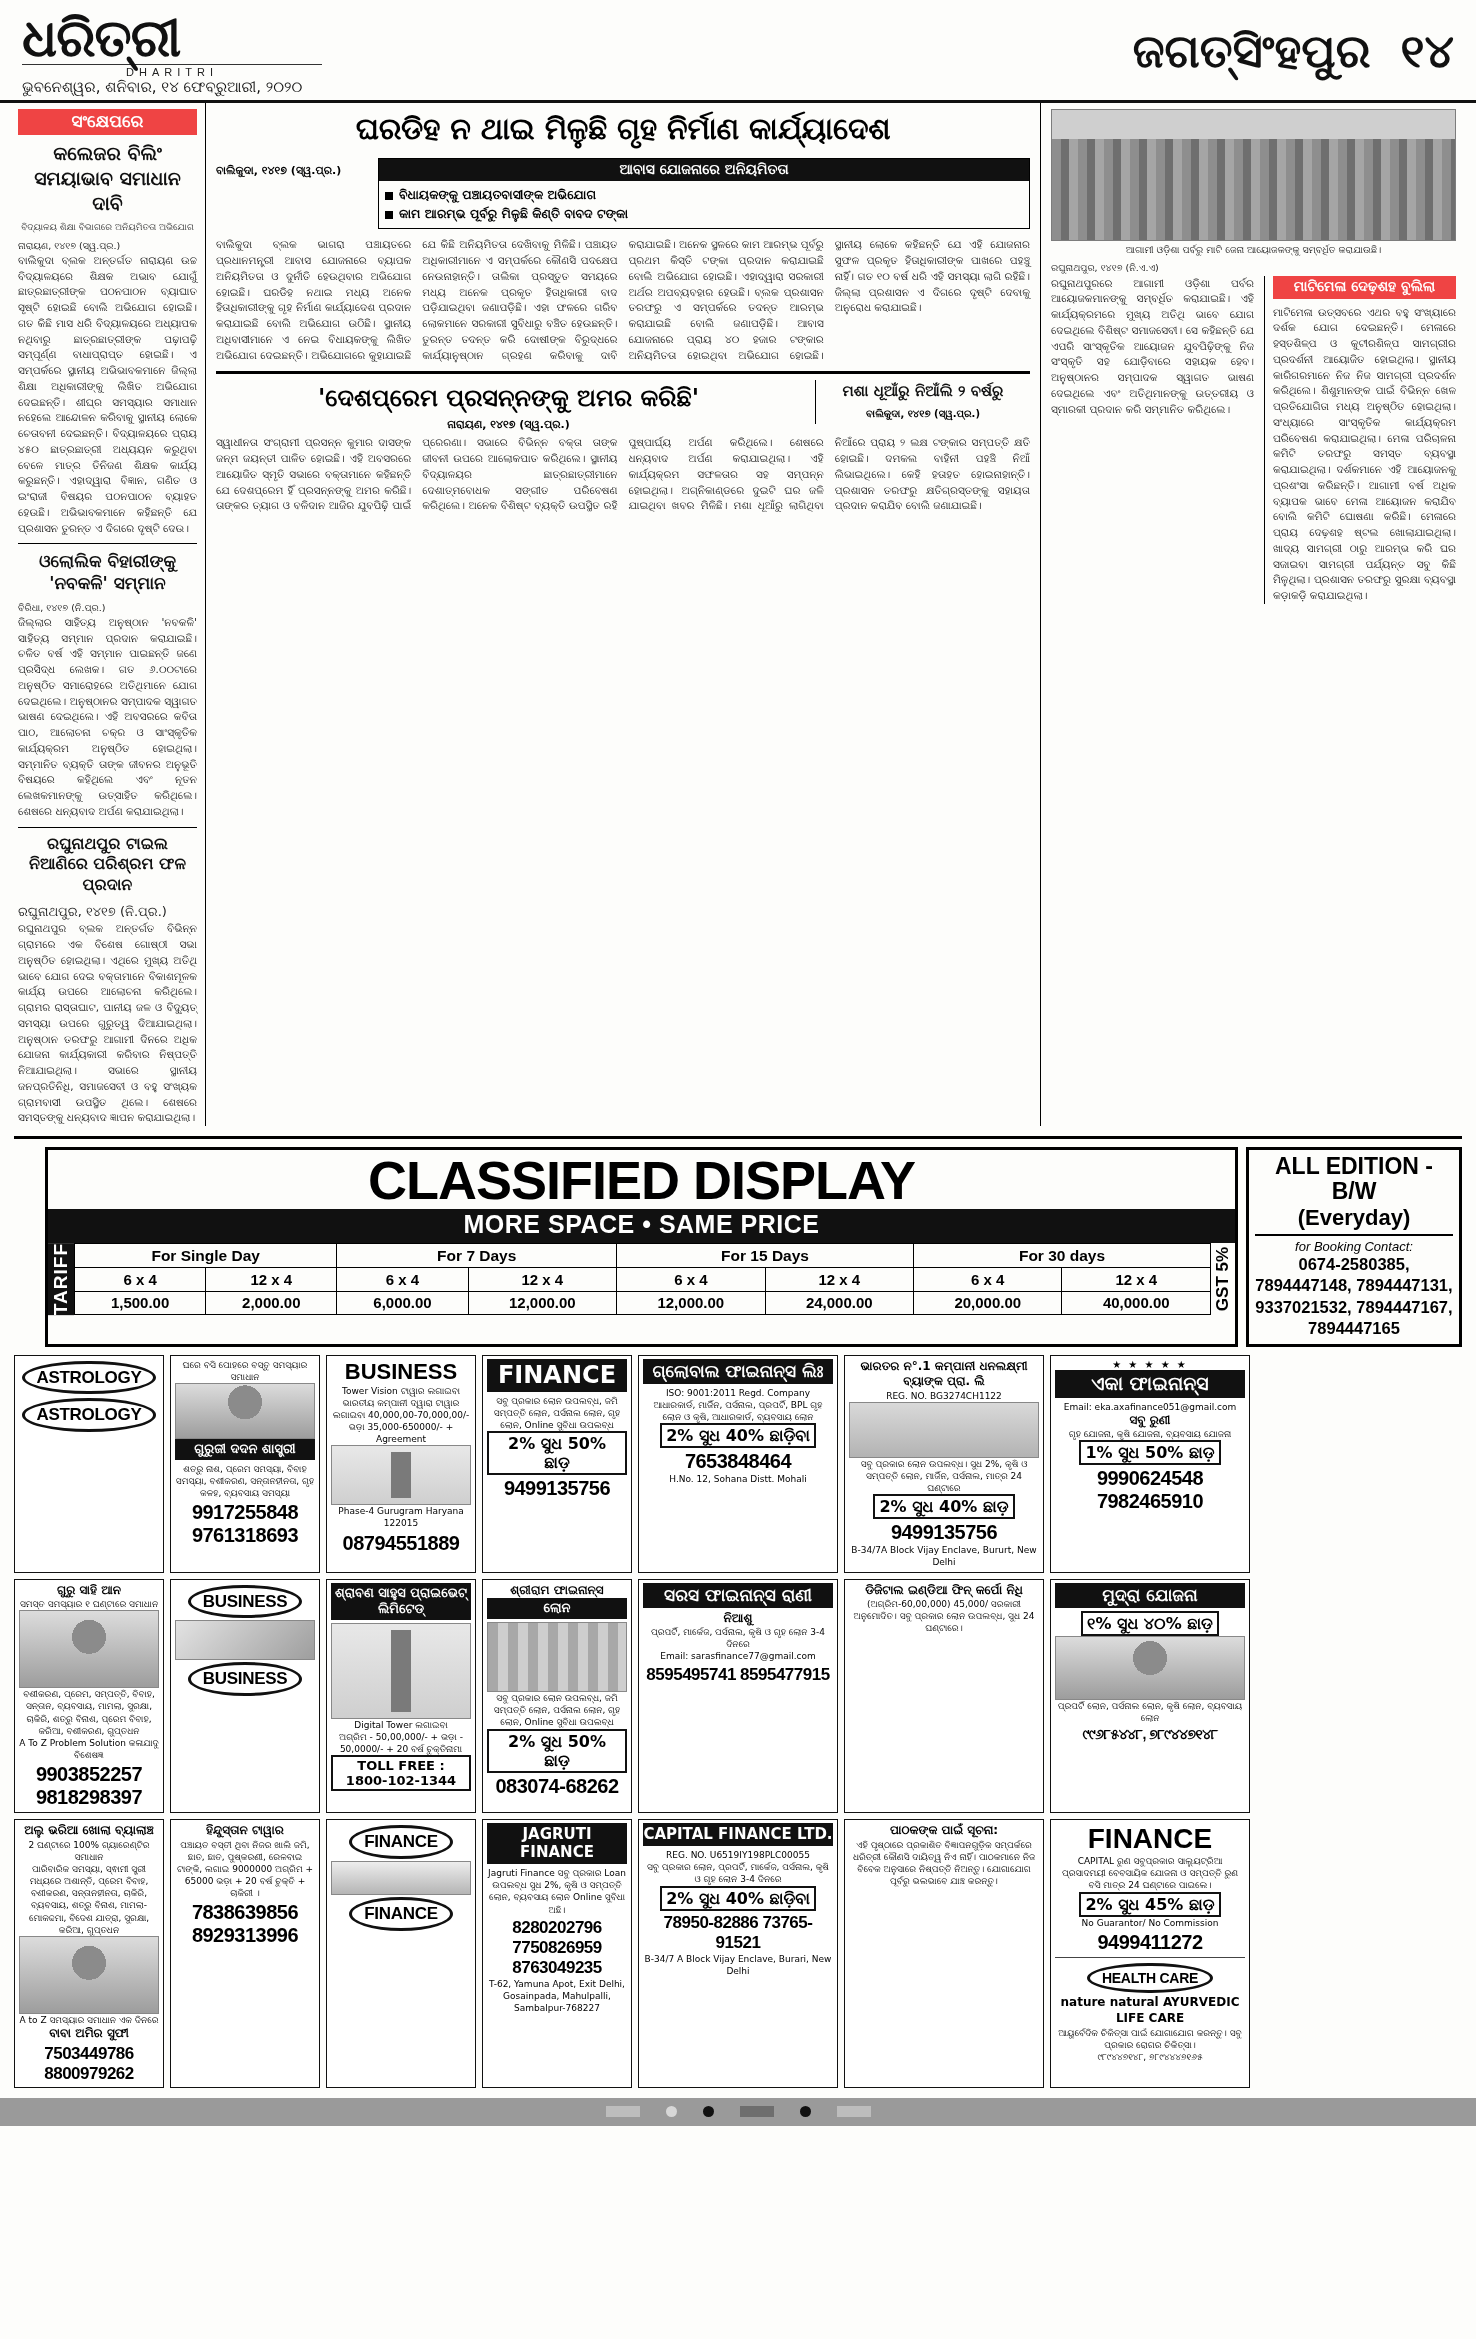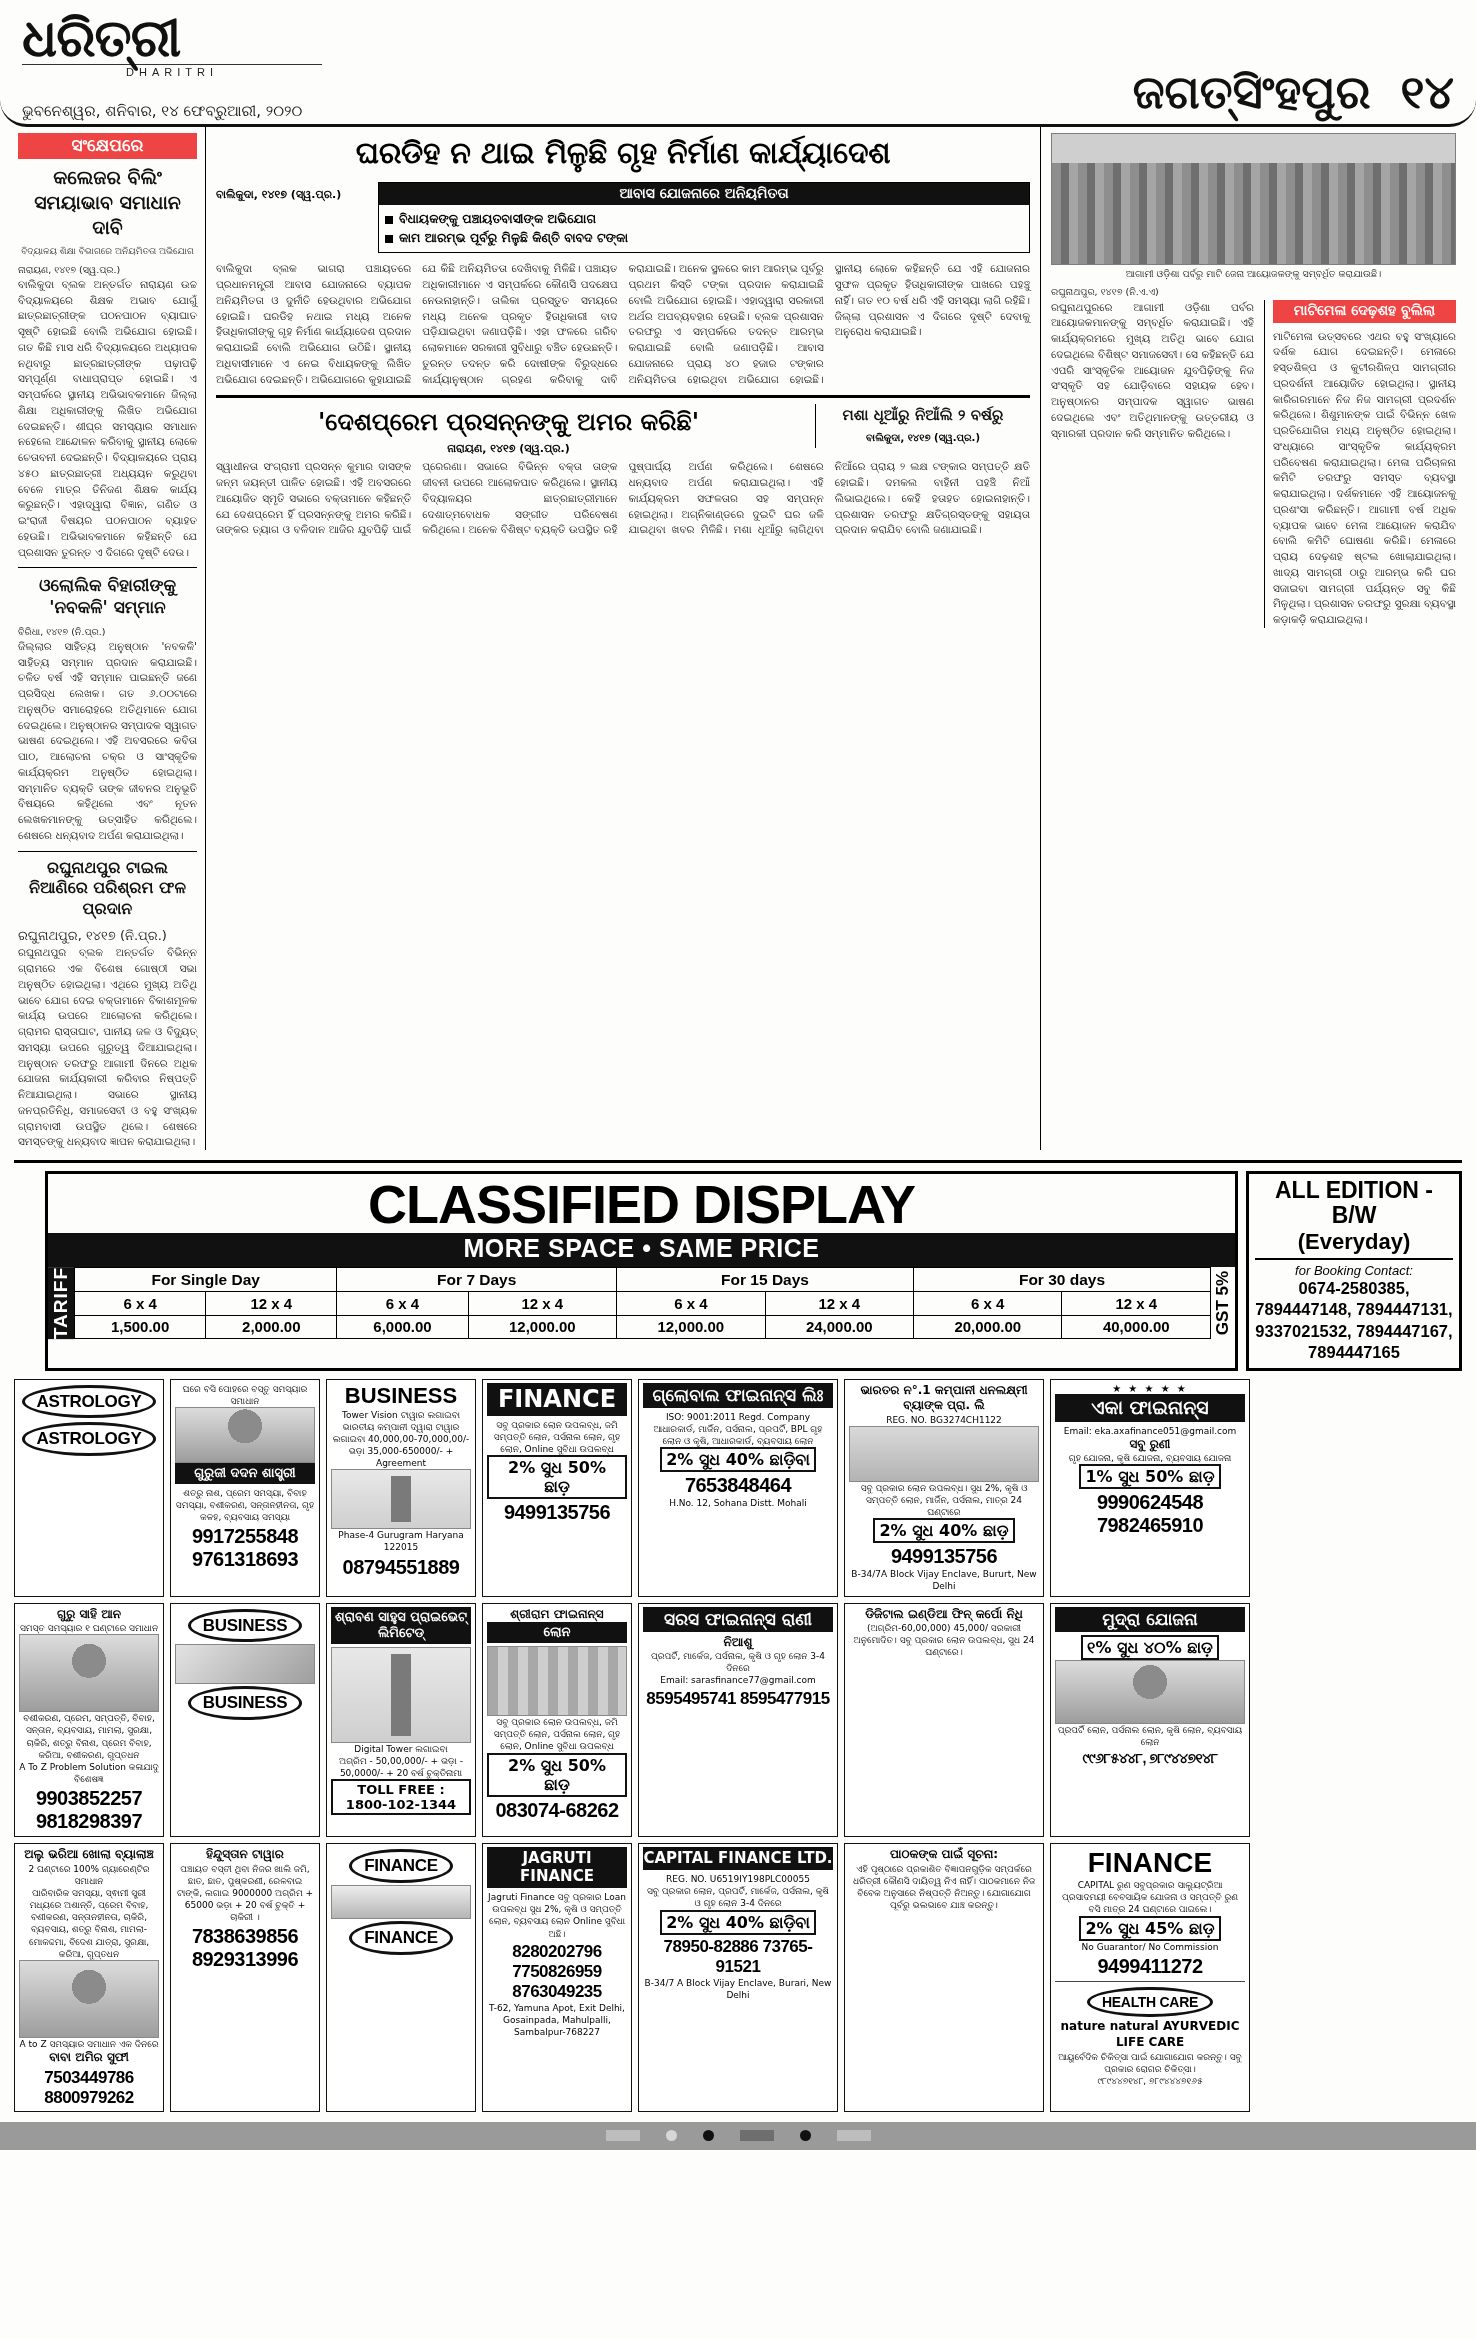--- a/index.html
+++ b/index.html
@@ -7,39 +7,38 @@
   body {
     font-family: "Liberation Serif", "DejaVu Serif", serif;
     width:1476px;
   }
   .page {
     width:1476px; min-height:2339px; background:#fdfdfb; position:relative;
     padding:0; overflow:hidden;
   }
   
   .masthead {
-    display:flex; align-items:flex-end; justify-content:space-between;
+    display:flex; align-items:flex-start; justify-content:space-between;
     padding:14px 22px 4px 22px;
     border-bottom:3px solid #111;
-    border-radius:27px;
   }
   .logo-wrap { width:300px; }
   .logo-odia {
     font-family:"DejaVu Sans", sans-serif;
     font-size:52px; font-weight:bold; letter-spacing:-1px; line-height:0.95;
     color:#111;
   }
   .logo-sub {
     font-family:"Liberation Sans", sans-serif;
     font-size:11px; letter-spacing:5px; text-align:center; color:#222;
     border-top:1px solid #333; margin-top:1px; padding-top:1px;
   }
   .dateline {
     font-family:"DejaVu Sans", sans-serif;
-    font-size:15px; margin-top:24px; color:#111; white-space:nowrap;
+    font-size:15px; margin-top:0; color:#111; white-space:nowrap;
   }
   .edition {
     text-align:right; padding-top:10px;
   }
   .edition-name {
     font-family:"DejaVu Sans", sans-serif;
     font-size:46px; font-weight:bold; color:#111; line-height:1;
   }
   .edition-page {
     font-family:"DejaVu Sans", sans-serif;

